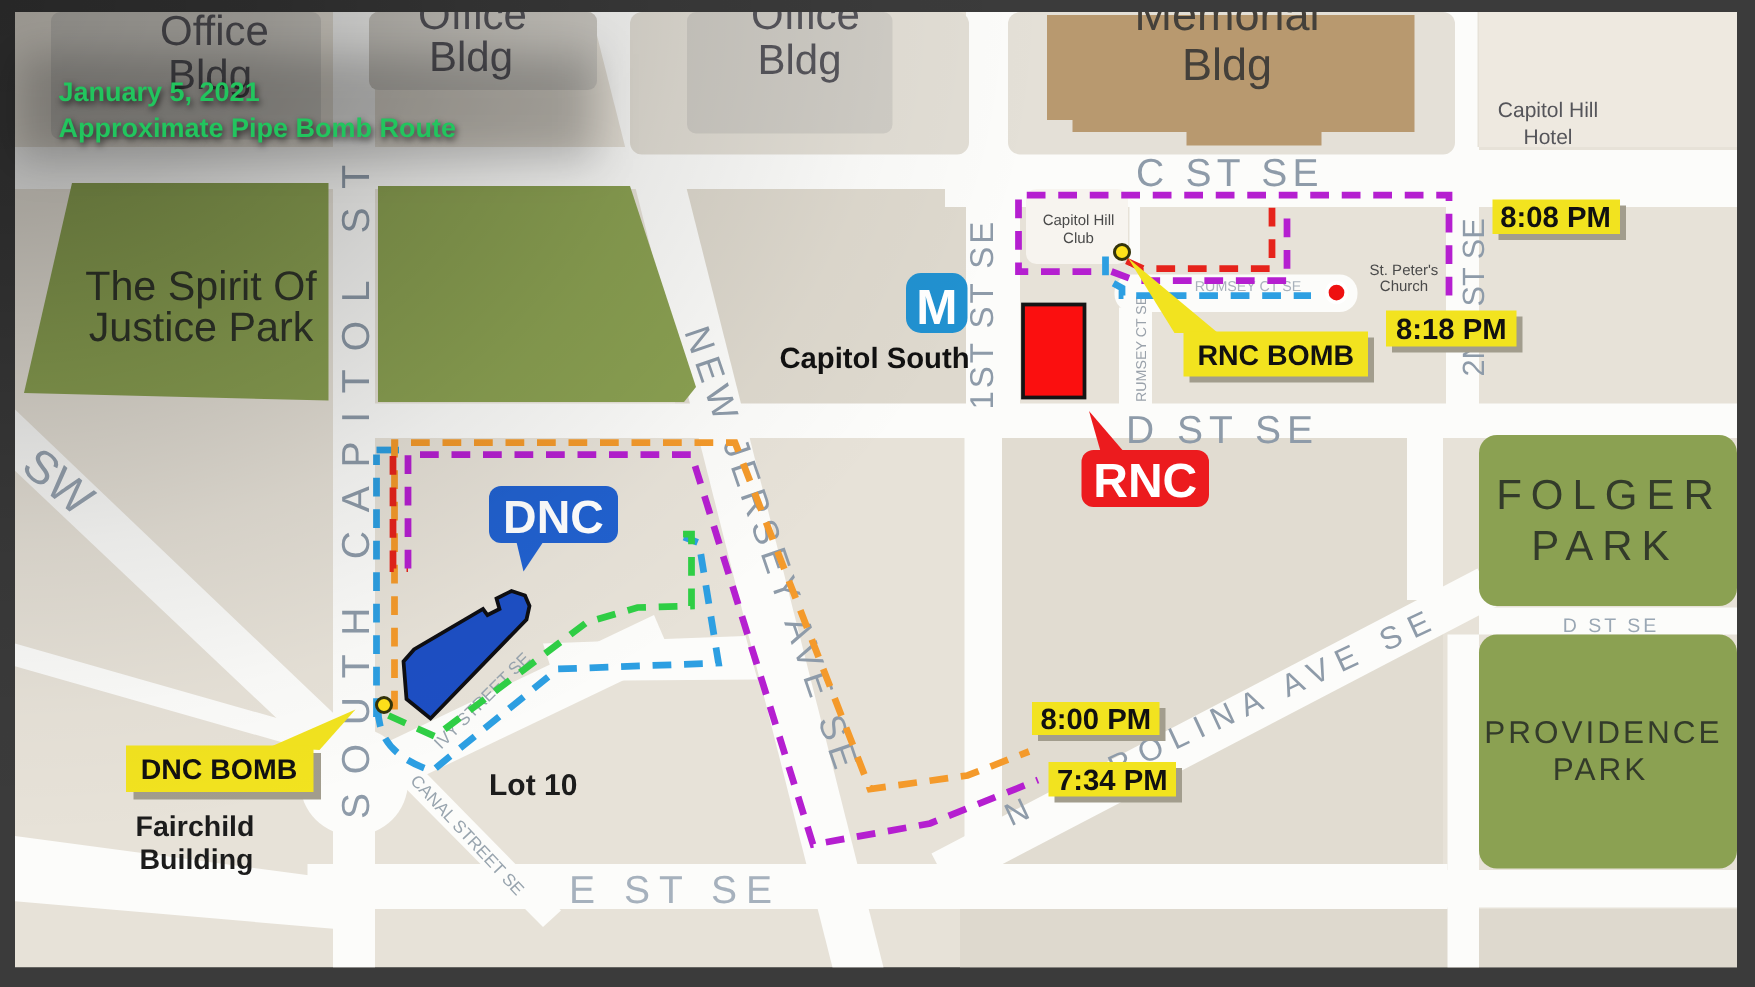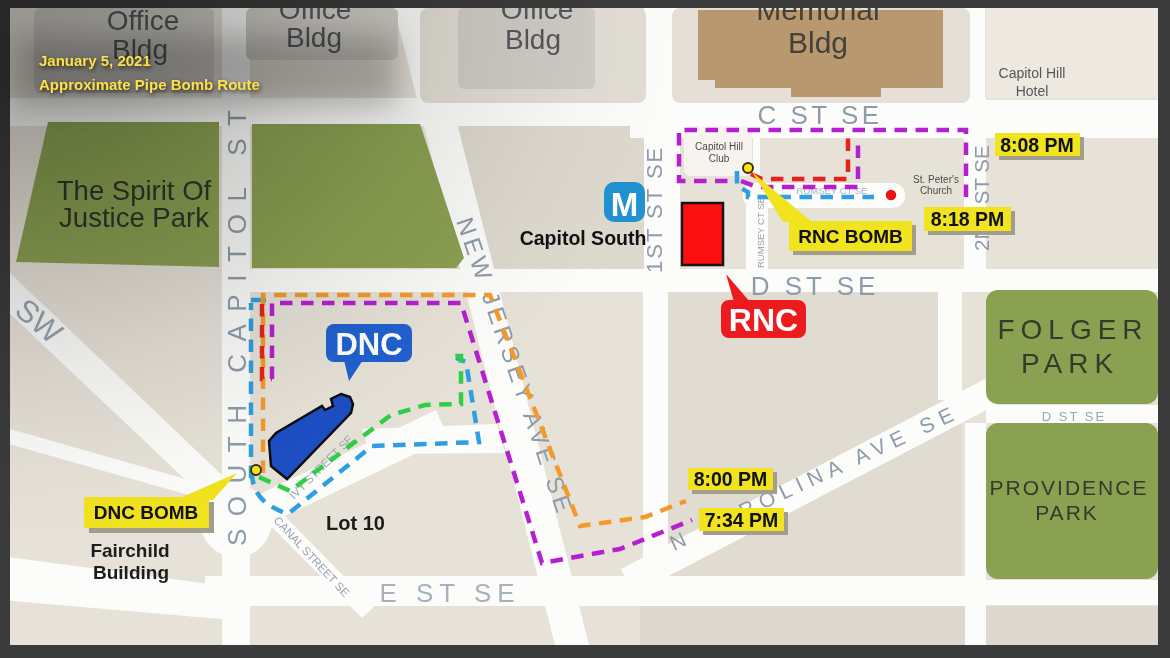--- a/index.html
+++ b/index.html
@@ -1,18 +1,18 @@
 <!DOCTYPE html>
 <html><head>
 <meta charset="utf-8">
 <style>
 html,body{margin:0;padding:0;background:#3b3b3b;width:1170px;height:658px;overflow:hidden;}
 *{font-family:"Liberation Sans",sans-serif;}
 #stage{position:relative;width:1160px;height:658px;background:#3b3b3b;}
-#title{position:absolute;left:39px;top:49px;color:#fde047;font-weight:bold;font-size:15px;line-height:24px;text-shadow:1px 2px 4px rgba(0,0,0,.7);z-index:5;}
+#title{position:absolute;left:39px;top:49px;color:#22c55e;font-weight:bold;font-size:18px;line-height:24px;text-shadow:1px 2px 4px rgba(0,0,0,.7);z-index:5;}
 </style>
 </head>
 <body>
 <div id="stage">
 <svg width="1170" height="658" viewBox="0 0 1170 658" style="position:absolute;left:0;top:0;">
 <defs>
 <radialGradient id="vg" gradientUnits="userSpaceOnUse" cx="0" cy="0" r="700" gradientTransform="translate(0,0) scale(1,0.8)">
 <stop offset="0" stop-color="rgba(0,0,0,0.34)"></stop>
 <stop offset="0.25" stop-color="rgba(0,0,0,0.28)"></stop>
 <stop offset="0.45" stop-color="rgba(0,0,0,0.17)"></stop>

